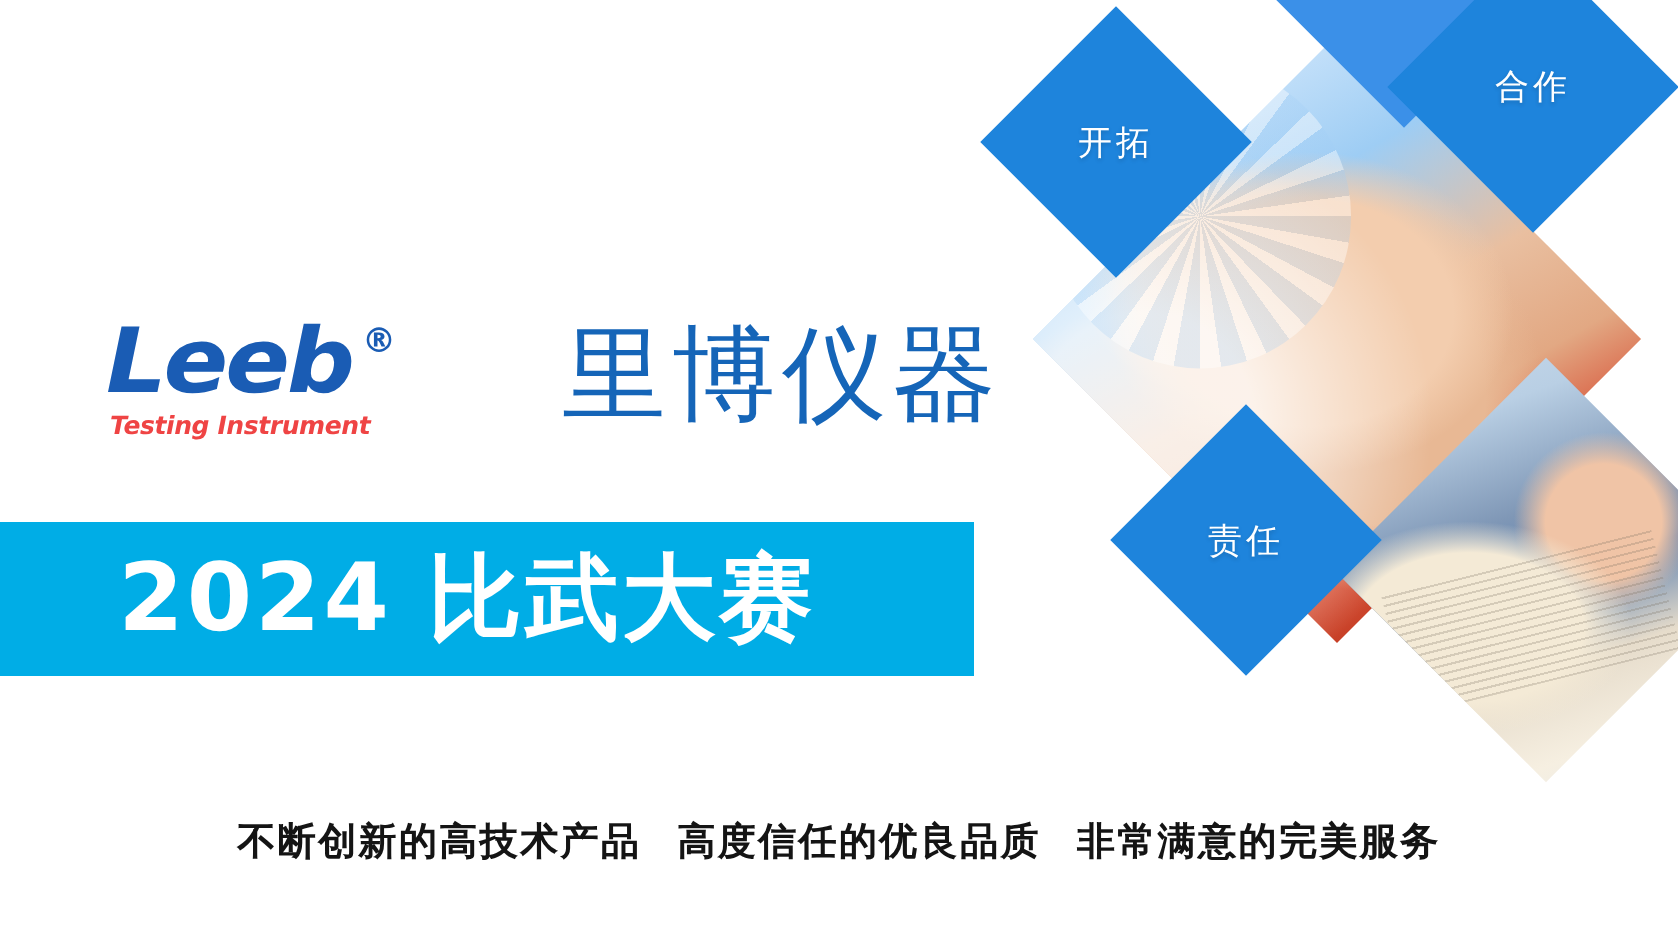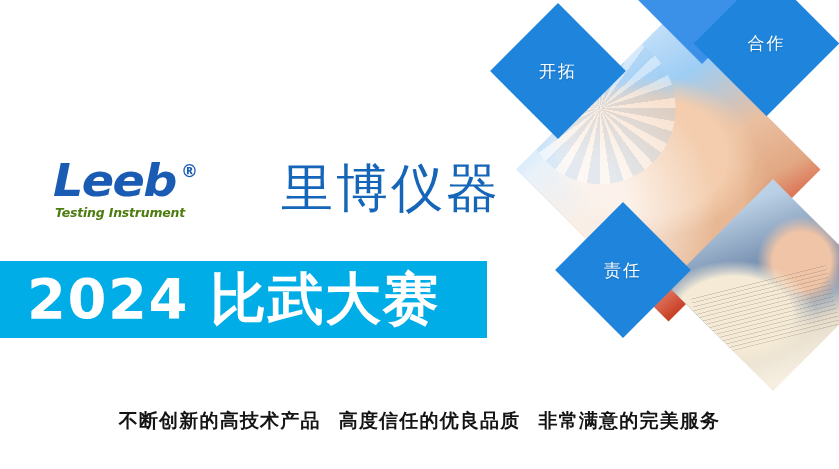--- a/index.html
+++ b/index.html
@@ -69,21 +69,21 @@
 
   .logo-sub {
     position: absolute;
     left: 2px;
     top: 45px;
     font-family: "DejaVu Sans", sans-serif;
     font-size: 12.5px;
     font-weight: bold;
     font-style: italic;
     letter-spacing: -0.2px;
-    color: #4d7c0f;
+    color: #ef4444;
     line-height: 1;
     white-space: nowrap;
     transform: scaleX(1.0);
     transform-origin: left top;
   }
 
   .brand-cn {
     position: absolute;
     left: 228px;
     top: -2px;
@@ -110,21 +110,21 @@
     position: absolute;
     left: 0;
     top: 0;
     width: 487px;
     height: 77px;
     display: flex;
     align-items: center;
     justify-content: center;
     color: #ffffff;
     font-family: "DejaVu Sans", sans-serif;
-    font-size: 56px;
+    font-size: 47px;
     font-weight: bold;
     letter-spacing: 1.5px;
     white-space: nowrap;
     padding-right: 20px;
     box-sizing: border-box;
   }
 
   
   .slogan {
     position: absolute;

